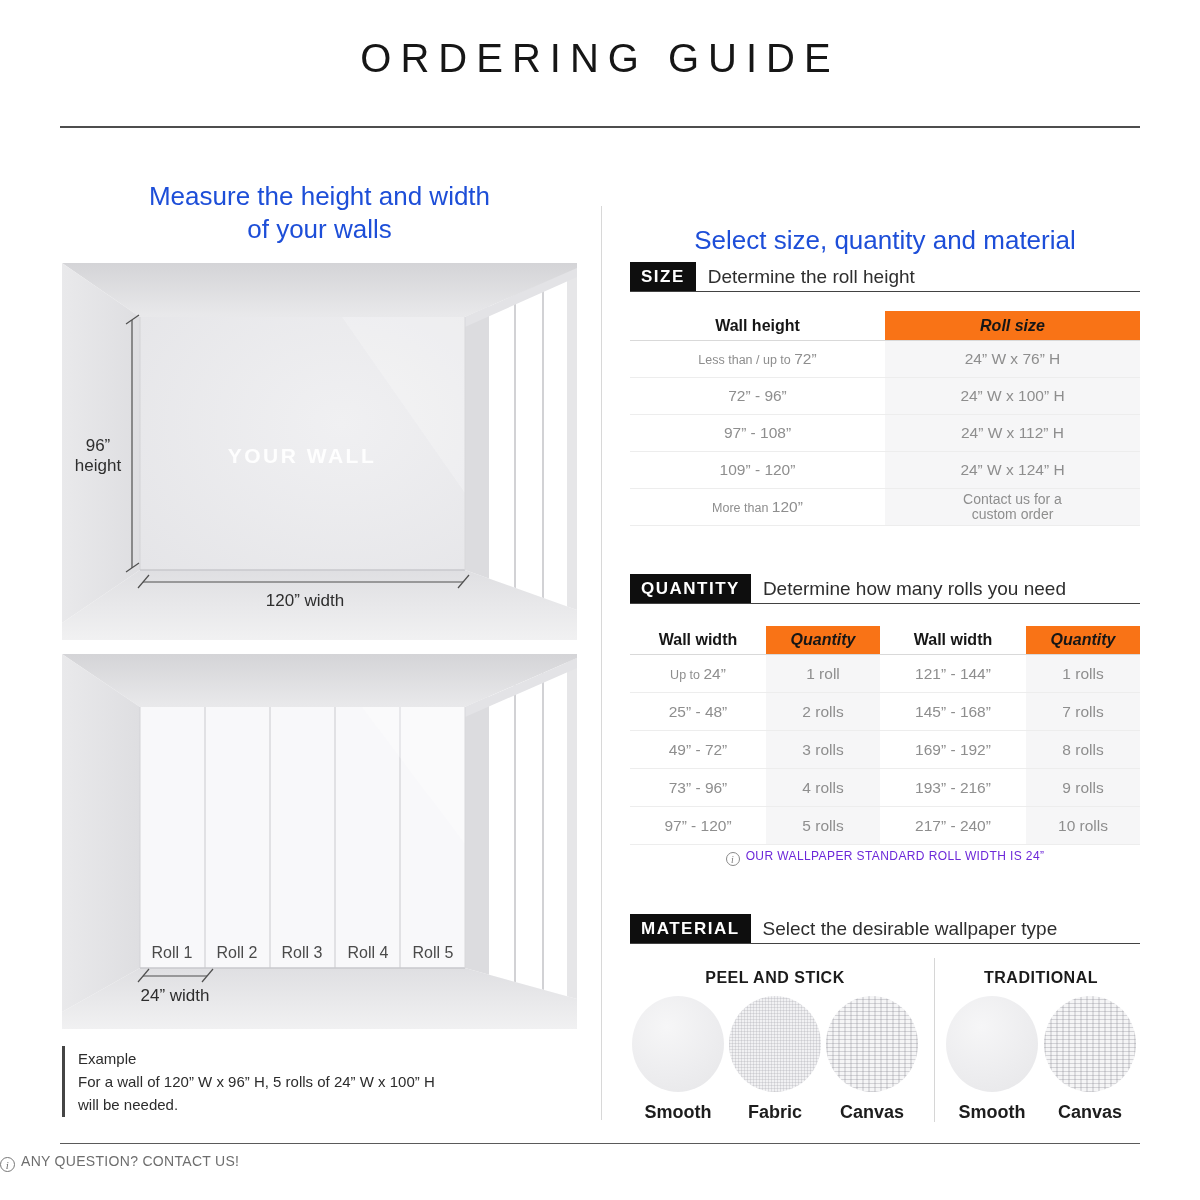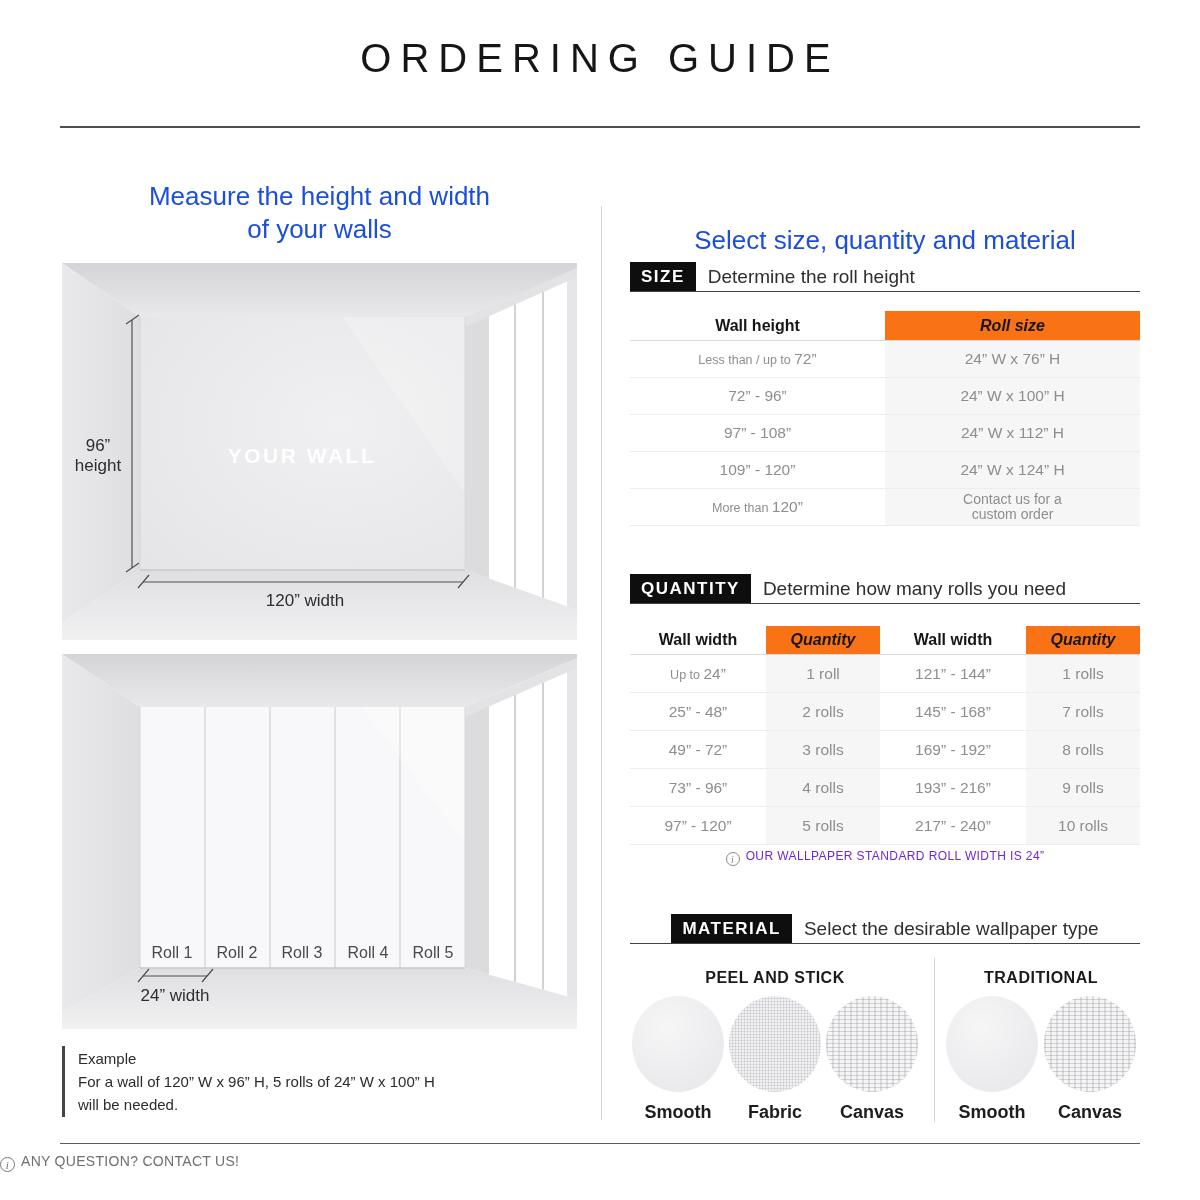--- a/index.html
+++ b/index.html
@@ -33,21 +33,21 @@
   .example {
     position:absolute; left:62px; top:1046px; border-left:3px solid #454545;
     padding:1px 0 1px 13px; font-size:15px; line-height:23px; color:#2c2c2c;
   }
 
   
   .sec-head {
     position:absolute; left:630px; width:510px; height:30px;
     display:flex; align-items:stretch; gap:12px; border-bottom:1.5px solid #424242;
   }
-  .size-head { top:262px; } .qty-head { top:574px; } .mat-head { top:914px;justify-content:center; }
+  .size-head { top:262px; } .qty-head { top:574px; } .mat-head { top:914px; }
   .badge {
     background:#0e0e0e; color:#ffffff; font-weight:700; font-size:17px;
     letter-spacing:1.5px; padding:0 11px; line-height:30px; white-space:nowrap;
   }
   .sec-desc { font-size:19px; color:#2e2e2e; line-height:30px; white-space:nowrap; }
 
   
   .table { position:absolute; left:630px; width:510px; font-size:15.5px; color:#8e8e8e; }
   .size-table { top:311px; }
   .qty-table  { top:626px; }

